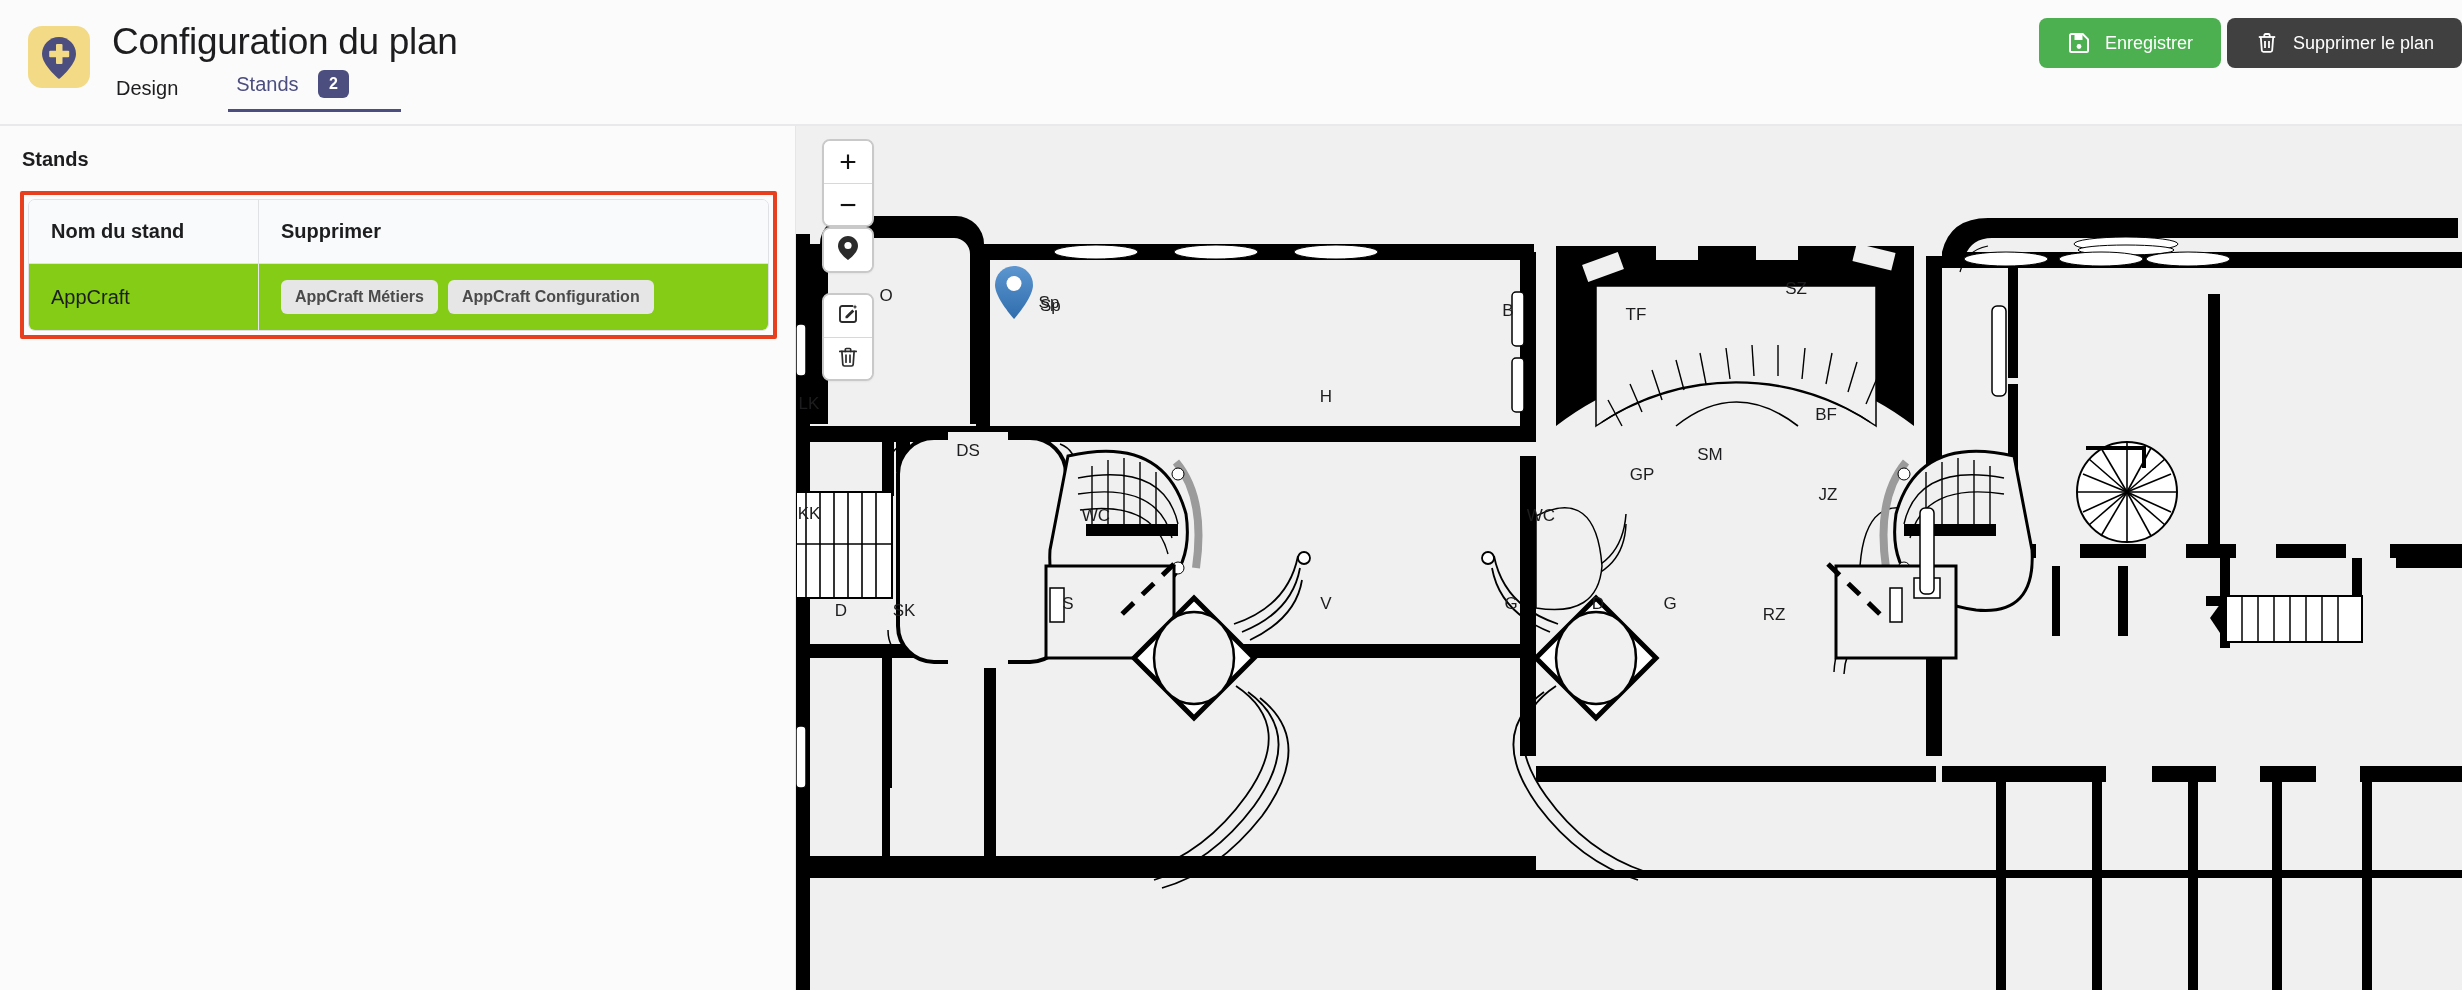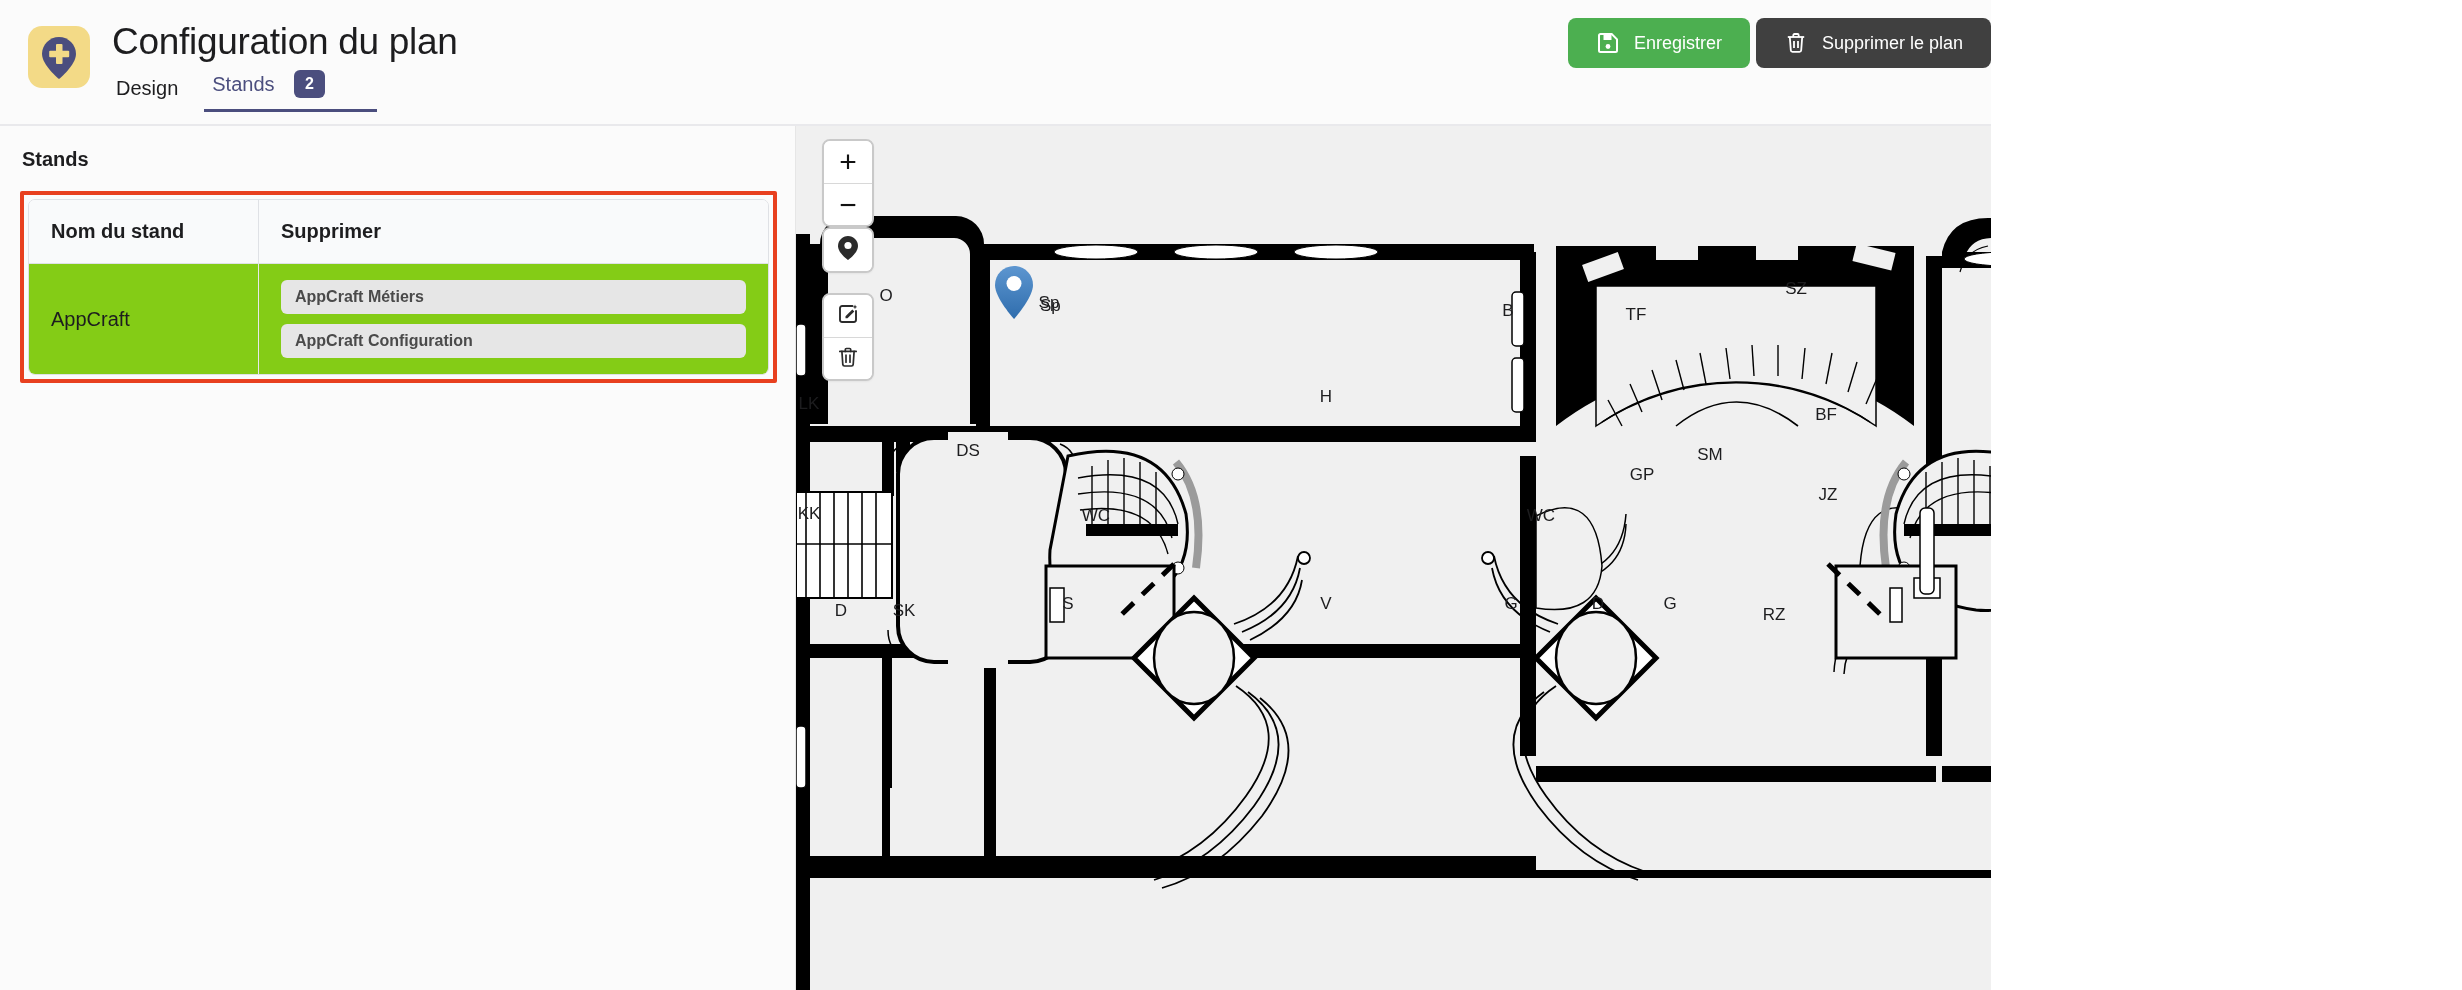--- a/index.html
+++ b/index.html
@@ -2,21 +2,21 @@
 <html><head>
 <meta charset="utf-8">
 <style>
   * { box-sizing: border-box; margin: 0; padding: 0; }
   html, body {
     width: 2462px; height: 990px;
     font-family: "Liberation Sans", sans-serif;
     background: #ffffff;
     overflow: hidden;
   }
-  .app { width: 1991px; height: 990px; display: flex; flex-direction: column; }
+  .app { width: 2462px; height: 990px; display: flex; flex-direction: column; }
 
   
   .header {
     height: 126px;
     background: #fbfbfb;
     border-bottom: 2px solid #e9e9ec;
     display: flex;
     align-items: flex-start;
     padding: 18px 28px 0 28px;
     position: relative;
@@ -34,21 +34,21 @@
   .logo-tile svg { display:block; }
   .title-block { margin-left: 22px; padding-top: 2px; }
   .page-title {
     font-size: 37px;
     font-weight: 400;
     color: #1d1d1f;
     letter-spacing: -0.3px;
     line-height: 44px;
     white-space: nowrap;
   }
-  .tabs { display: flex; align-items: flex-end; margin-top: 8px; height: 40px; }
+  .tabs { display: flex; align-items: flex-end; margin-top: 8px; height: 40px; gap: 24px; }
   .tab {
     font-size: 20px;
     color: #1d1d1f;
     padding: 0 4px 12px 4px;
     margin-right: 26px;
     cursor: pointer;
     position: relative;
     white-space: nowrap;
   }
   .tab.active { color: #4b4e7e; font-weight: 400; }
@@ -142,21 +142,21 @@
   table.stands-table td {
     padding: 16px 22px;
     color: #1d1d1f;
     font-size: 20px;
     vertical-align: middle;
     border-bottom: 1px solid #e7e9ec;
     background: #84cc16;
   }
   table.stands-table td.col-name { border-right: 1px solid #e7e9ec; white-space: nowrap; }
   table.stands-table tbody tr:last-child td { border-bottom: none; }
-  .chips { display: flex; flex-wrap: wrap; gap: 10px; flex-direction: column; }
+  .chips { display: flex; flex-wrap: wrap; gap: 10px; }
   .chip {
     background: #e6e6e6;
     color: #4a4a4a;
     font-size: 16px;
     font-weight: 700;
     border-radius: 6px;
     padding: 8px 14px;
     white-space: nowrap;
   }
 

